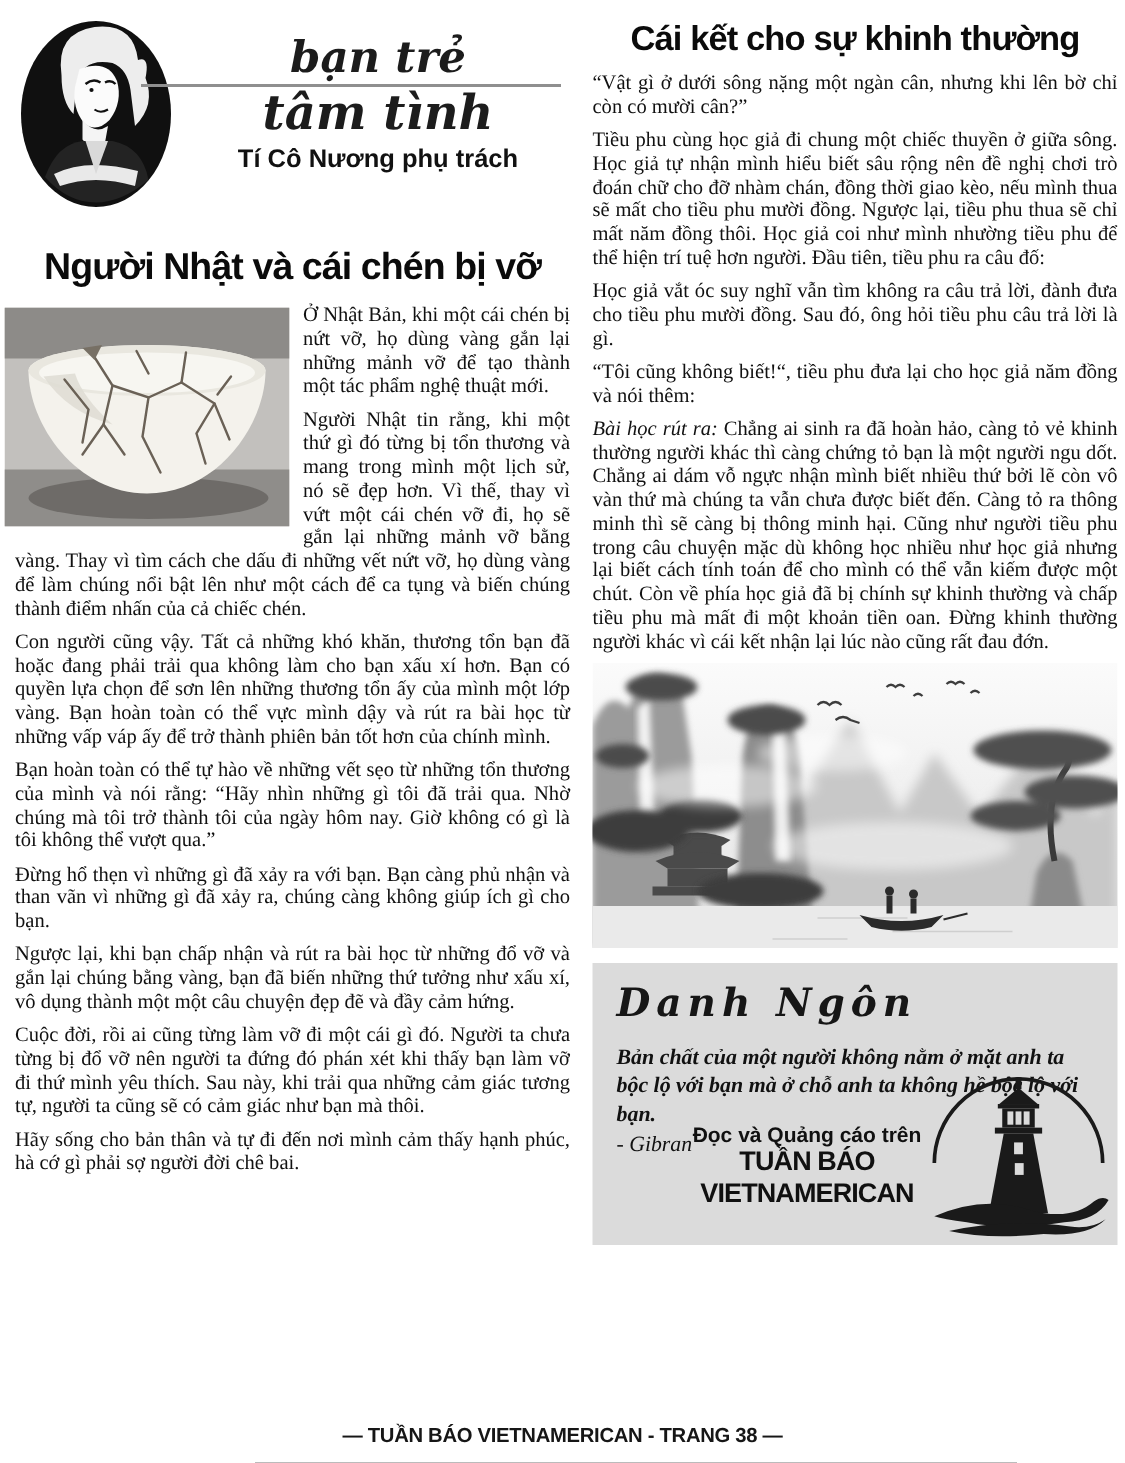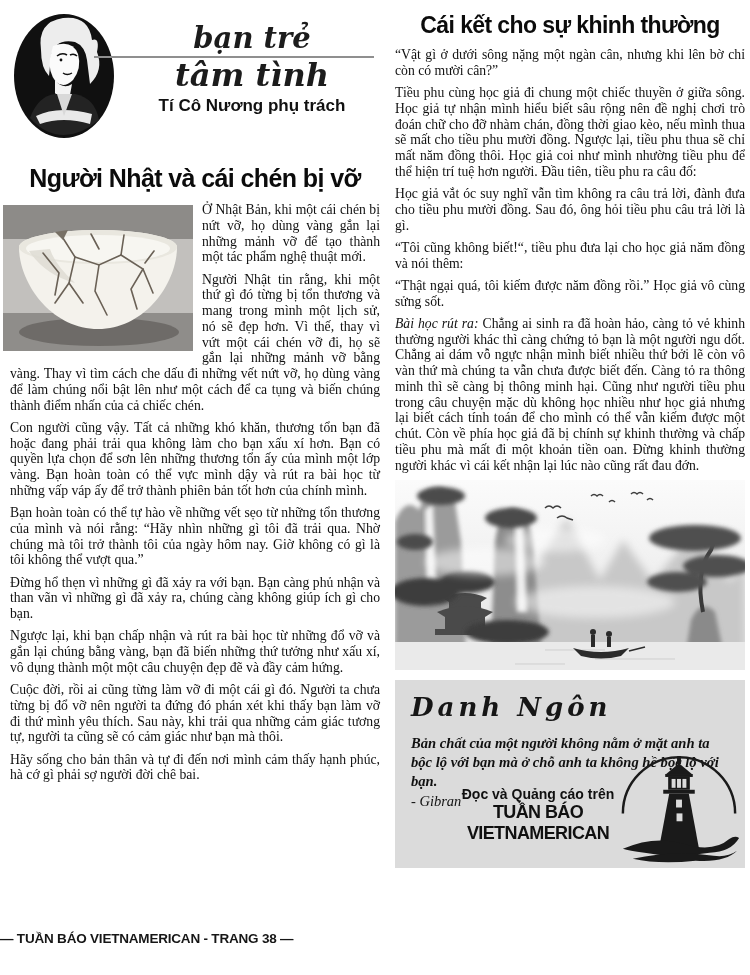--- a/index.html
+++ b/index.html
@@ -41,21 +41,21 @@
   .qheading{font-family:"DejaVu Serif",serif;font-style:italic;font-weight:bold;
             font-size:26px;letter-spacing:4px;margin:2px 0 12px;color:#161616;}
   .qtext{font-weight:bold;font-style:italic;font-size:14.6px;line-height:1.3;max-width:315px;}
   .qattr{font-style:italic;font-size:14.5px;margin-top:2px;}
   .ad-block{position:absolute;left:28px;bottom:24px;width:230px;text-align:center;
             font-family:"Liberation Sans",sans-serif;font-weight:bold;color:#101010;}
   .ad1{font-size:14px;}
   .ad2{font-size:18px;letter-spacing:-0.6px;}
   .lighthouse{position:absolute;right:2px;bottom:4px;width:128px;height:114px;}
 
-  .footer{position:absolute;left:0;right:0;bottom:29px;text-align:left;
+  .footer{position:absolute;left:0;right:0;bottom:11px;text-align:center;
           font-family:"Liberation Sans",sans-serif;font-weight:bold;font-size:13.5px;
           letter-spacing:-0.2px;color:#161616;}
 </style>
 </head>
 <body>
 
 <div class="page">
   <div class="columns">
 
     <div class="col-left">
@@ -125,21 +125,20 @@
 
     <div class="col-right">
 
       <h1 class="headline hl-right">Cái kết cho sự khinh thường</h1>
 
       <div class="article">
         <p>“Vật gì ở dưới sông nặng một ngàn cân, nhưng khi lên bờ chỉ còn có mười cân?”</p>
         <p>Tiều phu cùng học giả đi chung một chiếc thuyền ở giữa sông. Học giả tự nhận mình hiểu biết sâu rộng nên đề nghị chơi trò đoán chữ cho đỡ nhàm chán, đồng thời giao kèo, nếu mình thua sẽ mất cho tiều phu mười đồng. Ngược lại, tiều phu thua sẽ chỉ mất năm đồng thôi. Học giả coi như mình nhường tiều phu để thể hiện trí tuệ hơn người. Đầu tiên, tiều phu ra câu đố:</p>
         <p>Học giả vắt óc suy nghĩ vẫn tìm không ra câu trả lời, đành đưa cho tiều phu mười đồng. Sau đó, ông hỏi tiều phu câu trả lời là gì.</p>
         <p>“Tôi cũng không biết!“, tiều phu đưa lại cho học giả năm đồng và nói thêm:</p>
-        <p>“Thật ngại quá, tôi kiếm được năm đồng rồi.” Học giả vô cùng sửng sốt.</p>
         <p><span class="ital">Bài học rút ra:</span> <span>Chẳng ai sinh ra đã hoàn hảo, càng tỏ vẻ khinh thường người khác thì càng chứng tỏ bạn là một người ngu dốt. Chẳng ai dám vỗ ngực nhận mình biết nhiều thứ bởi lẽ còn vô vàn thứ mà chúng ta vẫn chưa được biết đến. Càng tỏ ra thông minh thì sẽ càng bị thông minh hại. Cũng như người tiều phu trong câu chuyện mặc dù không học nhiều như học giả nhưng lại biết cách tính toán để cho mình có thể vẫn kiếm được một chút. Còn về phía học giả đã bị chính sự khinh thường và chấp tiều phu mà mất đi một khoản tiền oan. Đừng khinh thường người khác vì cái kết nhận lại lúc nào cũng rất đau đớn.</span></p>
       </div>
 
       <div class="painting">
         <svg viewBox="0 0 350 190" aria-hidden="true">
           <defs>
             <linearGradient id="sky" x1="0" y1="0" x2="0" y2="1">
               <stop offset="0" stop-color="#fbfbfb"></stop>
                 <stop offset="1" stop-color="#e3e3e3"></stop>
             </linearGradient>

